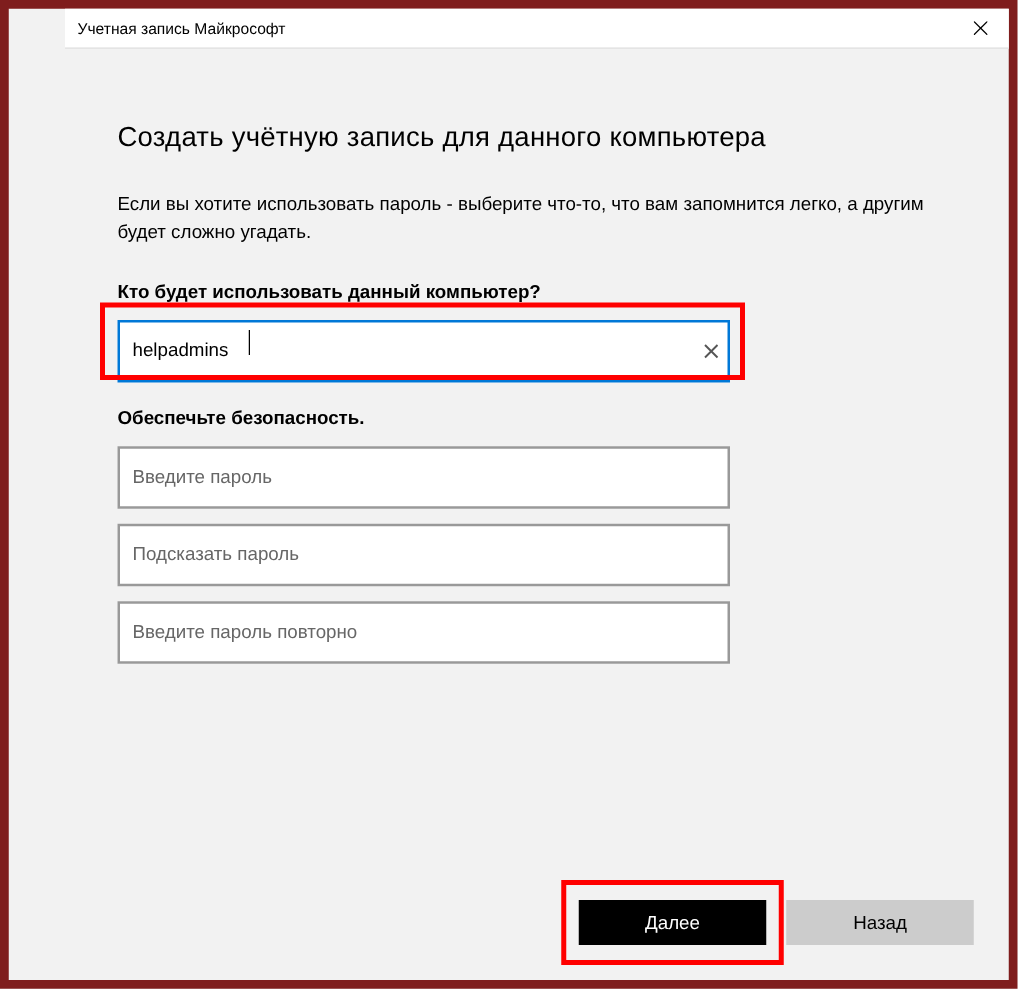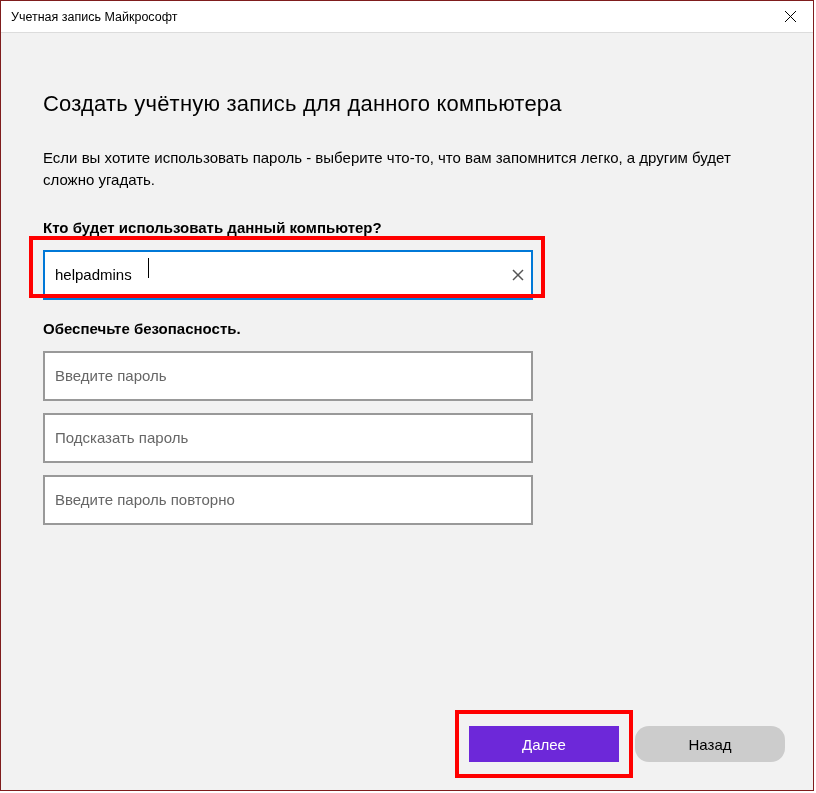--- a/index.html
+++ b/index.html
@@ -5,24 +5,25 @@
   * { box-sizing: border-box; margin: 0; padding: 0; }
   html, body { width: 816px; height: 793px; overflow: hidden; }
   body {
     font-family: "Segoe UI", Tahoma, sans-serif;
     background: #ffffff;
     color: #000000;
   }
   .window {
     width: 814px;
     height: 791px;
-    border: 1px solid #7f1d1d;
+    border: 7px solid #7f1d1d;
     background: #f2f2f2;
     display: flex;
     flex-direction: column;
+    padding-left: 45px;
   }
   .titlebar {
     height: 32px;
     background: #ffffff;
     border-bottom: 1px solid #dcdcdc;
     display: flex;
     align-items: center;
     padding-left: 10px;
     font-size: 12.5px;
     color: #000000;
@@ -112,22 +113,22 @@
   .btn {
     width: 150px;
     height: 36px;
     font-size: 15px;
     border: none;
     cursor: pointer;
     display: flex;
     align-items: center;
     justify-content: center;
   }
-  .btn-primary { background: #6d28d9; color: #ffffff; }
-  .btn-secondary { background: #cccccc; color: #000000; border-radius: 14px; }
+  .btn-primary { background: #000000; color: #ffffff; }
+  .btn-secondary { background: #cccccc; color: #000000; }
   .btn-wrap { position: relative; }
 </style>
 </head>
 <body>
 
 <div class="window">
 
   <div class="titlebar">
     <span>Учетная запись Майкрософт</span>
     <div class="titlebar-spacer"></div>

